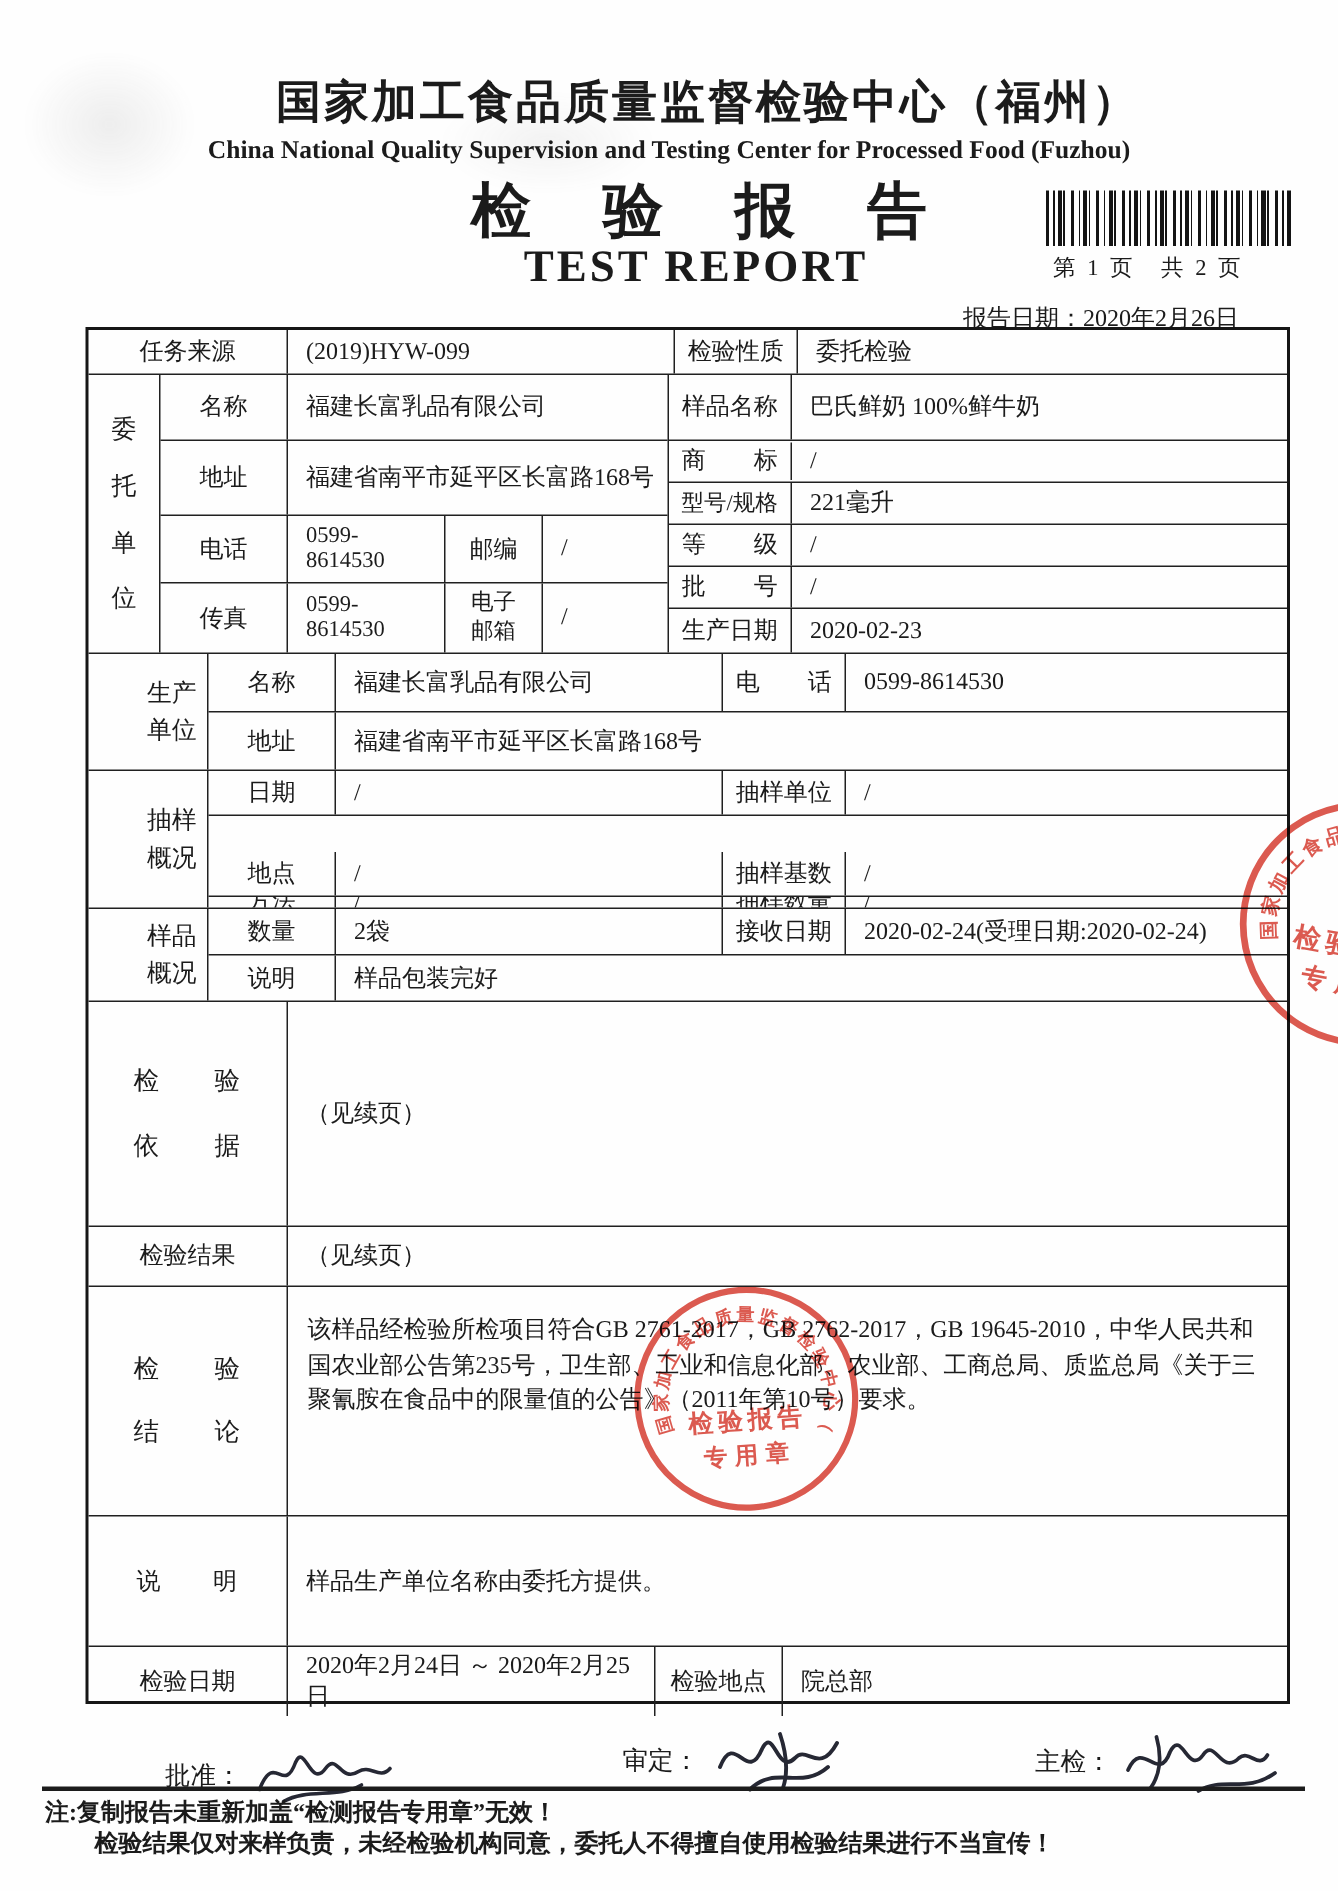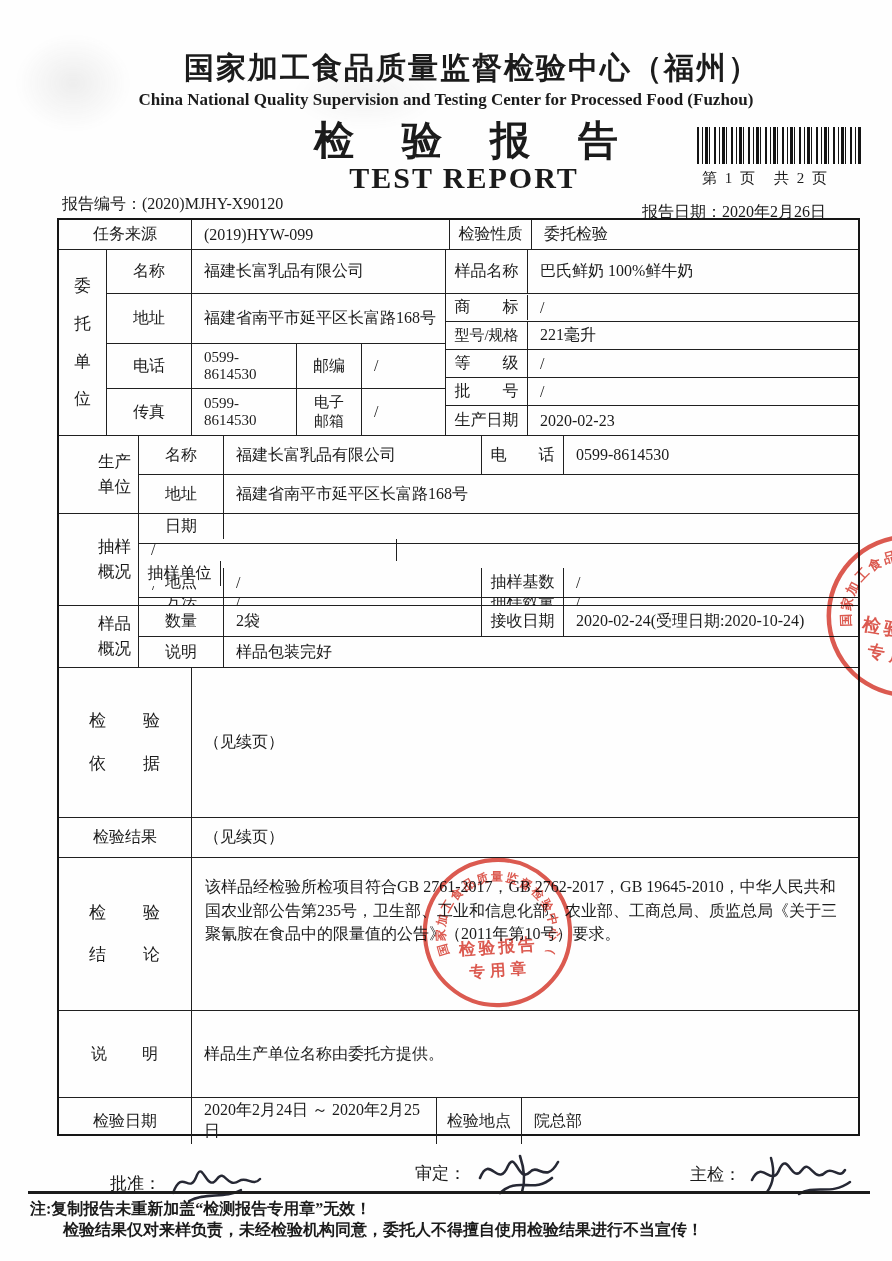--- a/index.html
+++ b/index.html
@@ -88,21 +88,20 @@
 <div class="page">
   <div class="smudge s1"></div>
   <div class="smudge s2"></div>
 
   <div class="hdr org-cn">国家加工食品质量监督检验中心（福州）</div>
   <div class="hdr org-en">China National Quality Supervision and Testing Center for Processed Food (Fuzhou)</div>
   <div class="hdr title-cn">检　验　报　告</div>
   <div class="hdr title-en">TEST REPORT</div>
   <div class="barcode"></div>
   <div class="page-ind">第 1 页　共 2 页</div>
-  <div class="repno"><span>报告编号：</span><span>(2020)MJHY-X90120</span></div>
   <div class="repdate"><span>报告日期：</span><span>2020年2月26日</span></div>
 
   <div class="tbl">
 
     <div class="block" style="height:30px;">
       <div class="cell lab w133">任务来源</div>
       <div class="cell val w258">(2019)HYW-099</div>
       <div class="cell lab w82">检验性质</div>
       <div class="cell val noR" style="flex:1;">委托检验</div>
     </div>
@@ -177,21 +176,21 @@
           <div class="cell lab w85">地址</div>
           <div class="cell val noR" style="flex:1;">福建省南平市延平区长富路168号</div>
         </div>
       </div>
     </div>
 
     <div class="block" style="height:92px;">
       <div class="grp two">抽样
 概况</div>
       <div class="rows">
-        <div class="row" style="height:30px;flex-direction:column;">
+        <div class="row" style="height:30px;">
           <div class="cell lab w85">日期</div>
           <div class="cell val w258">/</div>
           <div class="cell lab w82">抽样单位</div>
           <div class="cell val noR" style="flex:1;">/</div>
         </div>
         <div class="row" style="height:30px;margin-top:24px;">
           <div class="cell lab w85">地点</div>
           <div class="cell val w258">/</div>
           <div class="cell lab w82">抽样基数</div>
           <div class="cell val noR" style="flex:1;">/</div>
@@ -206,21 +205,21 @@
     </div>
 
     <div class="block" style="height:62px;">
       <div class="grp two">样品
 概况</div>
       <div class="rows">
         <div class="row" style="height:31px;">
           <div class="cell lab w85">数量</div>
           <div class="cell val w258">2袋</div>
           <div class="cell lab w82">接收日期</div>
-          <div class="cell val noR" style="flex:1;">2020-02-24(受理日期:2020-10-24)</div>
+          <div class="cell val noR" style="flex:1;">2020-02-24(受理日期:2020-02-24)</div>
         </div>
         <div class="row fill lastrow">
           <div class="cell lab w85">说明</div>
           <div class="cell val noR" style="flex:1;">样品包装完好</div>
         </div>
       </div>
     </div>
 
     <div class="block" style="height:150px;">
       <div class="cell lab w133 biglab">检　　验

